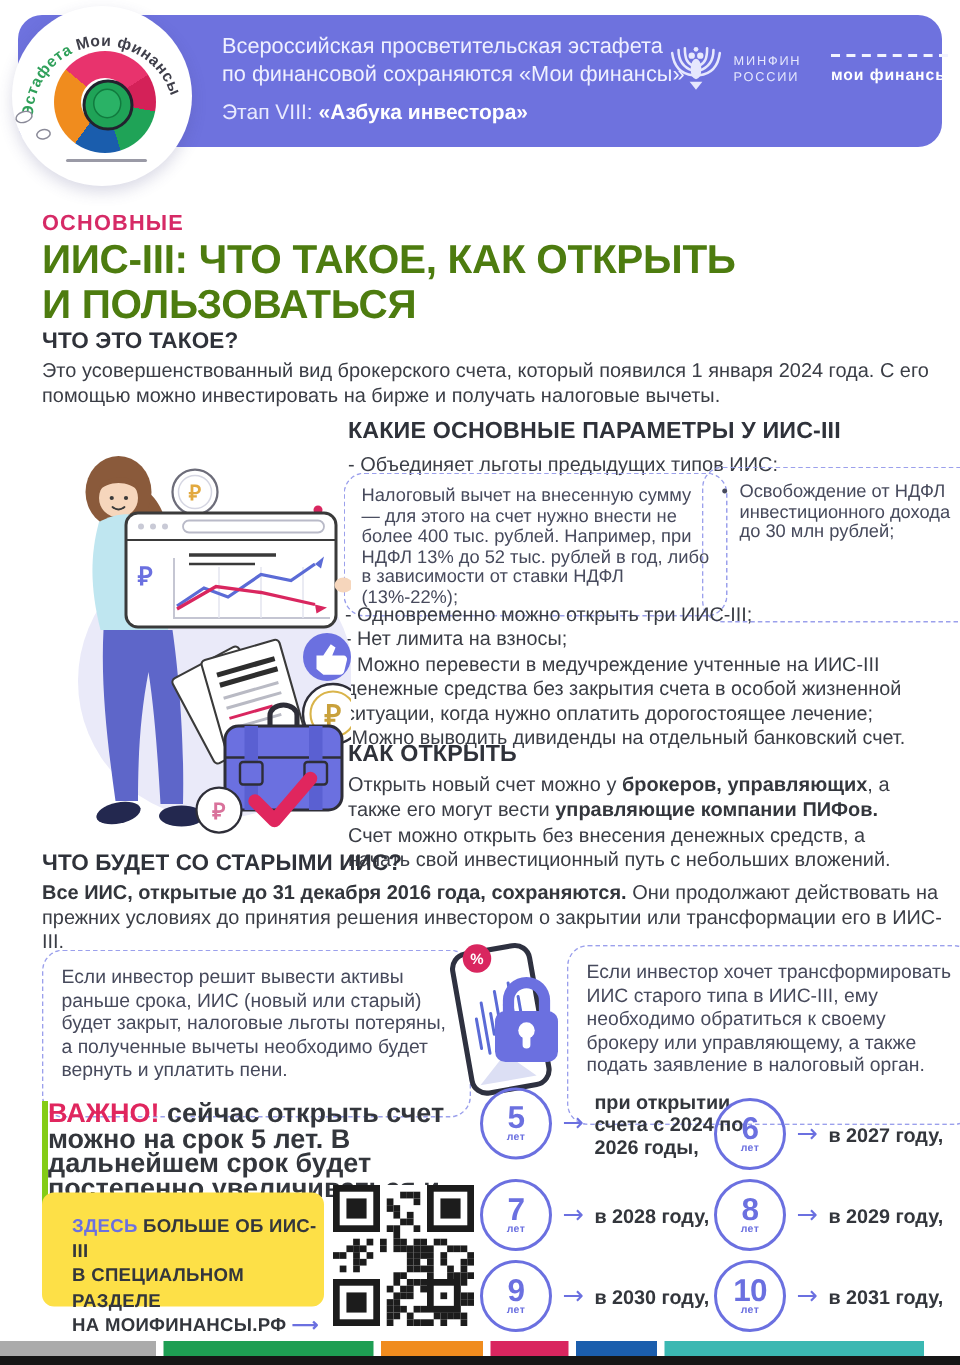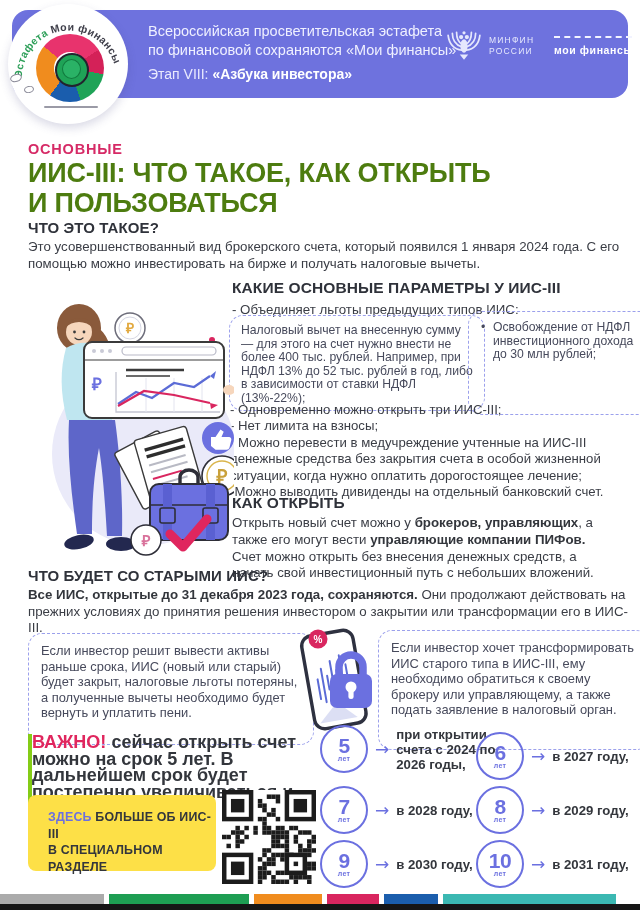--- a/index.html
+++ b/index.html
@@ -135,21 +135,21 @@
     <div>- Одновременно можно открыть три ИИС-III;</div>
     <div>- Нет лимита на взносы;</div>
     <div>- Можно перевести в медучреждение учтенные на ИИС-III денежные средства без закрытия счета в особой жизненной ситуации, когда нужно оплатить дорогостоящее лечение;</div>
     <div>-Можно выводить дивиденды на отдельный банковский счет.</div>
   </div>
 
   <div class="h2" style="left:232px;top:494px;font-size:15.5px">КАК ОТКРЫТЬ</div>
   <div class="p" style="left:232px;top:515px;width:376px;line-height:16.8px"><span>Открыть новый счет можно у </span><b>брокеров, управляющих</b><span>, а также его могут вести </span><b>управляющие компании ПИФов.</b><span> Счет можно открыть без внесения денежных средств, а начать свой инвестиционный путь с небольших вложений.</span></div>
 
   <div class="h2" style="left:28px;top:567px">ЧТО БУДЕТ СО СТАРЫМИ ИИС?</div>
-  <div class="p" style="left:28px;top:587px;width:602px;line-height:16.6px"><b>Все ИИС, открытые до 31 декабря 2023 года, сохраняются.</b><span> Они продолжают действовать на прежних условиях до принятия решения инвестором о закрытии или трансформации его в ИИС-III.</span></div>
+  <div class="p" style="left:28px;top:587px;width:602px;line-height:16.6px"><b>Все ИИС, открытые до 31 декабря 2016 года, сохраняются.</b><span> Они продолжают действовать на прежних условиях до принятия решения инвестором о закрытии или трансформации его в ИИС-III.</span></div>
 
   <div class="dash-box" style="left:28px;top:633px;width:260px;height:92px;padding:9px 12px;font-size:12.9px;line-height:15.6px">Если инвестор решит вывести активы раньше срока, ИИС (новый или старый) будет закрыт, налоговые льготы потеряны, а полученные вычеты необходимо будет вернуть и уплатить пени.</div>
   <div class="dash-box" style="left:378px;top:630px;width:246px;height:100px;padding:9px 12px;font-size:12.9px;line-height:15.6px">Если инвестор хочет трансформировать ИИС старого типа в ИИС-III, ему необходимо обратиться к своему брокеру или управляющему, а также подать заявление в налоговый орган.</div>
 
   <svg class="illu" style="left:293px;top:624px" width="88" height="112" viewBox="0 0 88 112">
     <g transform="rotate(-10 44 56)">
       <rect x="15" y="8" width="52" height="94" rx="10" fill="#fff" stroke="#2E3140" stroke-width="3.4"></rect>
       <path d="M20,96 L40,78 L58,96 Z" fill="#DCDFF4"></path>
       <g stroke="#5B6BD6" stroke-width="2" stroke-linecap="round">
         <line x1="25" y1="52" x2="25" y2="72"></line>
@@ -170,20 +170,21 @@
         <rect x="55.4" y="65" width="5.2" height="10" rx="2.5" fill="#fff"></rect>
     </g>
   </svg>
 
   <div class="important"><b>ВАЖНО!</b><span> сейчас открыть счет можно на срок 5 лет. В дальнейшем срок будет постепенно увеличиваться и составит:</span></div>
 
   <div class="qr-box">
     <div class="qr-text">
       <div><span class="here">ЗДЕСЬ</span><span> БОЛЬШЕ ОБ ИИС-III</span></div>
       <div>В СПЕЦИАЛЬНОМ РАЗДЕЛЕ</div>
+      <div><span>НА МОИФИНАНСЫ.РФ </span><span class="arr">⟶</span></div>
     </div>
   </div>
   <svg id="qr-svg" class="qr-svg" width="94" height="94" viewBox="0 0 92.4 92.4">
       <rect x="0" y="0" width="92.4" height="92.4" fill="#fff"></rect>
       <rect x="44" y="4.4" width="4.4" height="4.4" fill="#1c1c1c"></rect>
       <rect x="48.400000000000006" y="4.4" width="4.4" height="4.4" fill="#1c1c1c"></rect>
       <rect x="52.800000000000004" y="4.4" width="4.4" height="4.4" fill="#1c1c1c"></rect>
       <rect x="35.2" y="8.8" width="4.4" height="4.4" fill="#1c1c1c"></rect>
       <rect x="52.800000000000004" y="8.8" width="4.4" height="4.4" fill="#1c1c1c"></rect>
       <rect x="35.2" y="13.200000000000001" width="4.4" height="4.4" fill="#1c1c1c"></rect>

